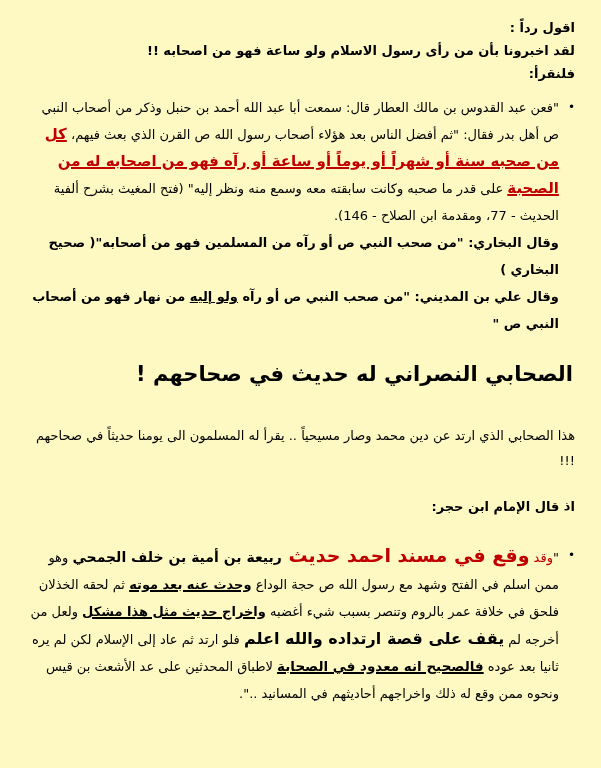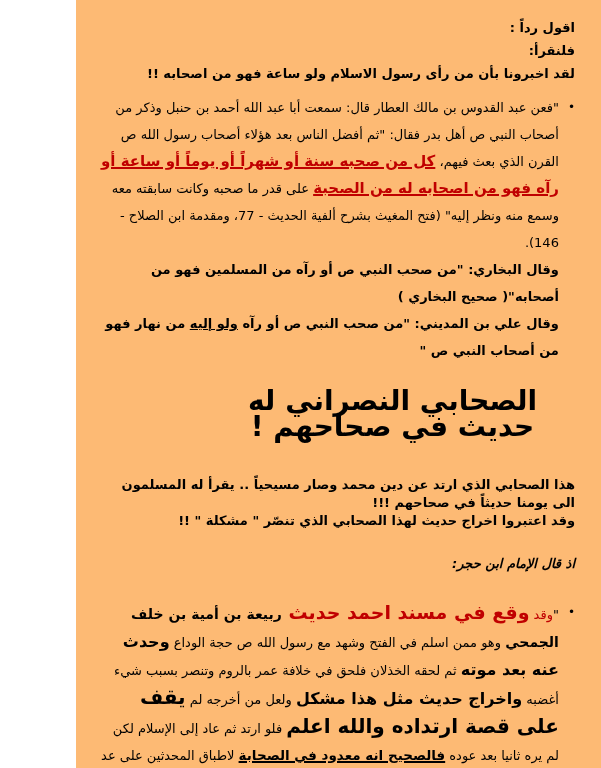--- a/index.html
+++ b/index.html
@@ -2,24 +2,24 @@
 <html lang="ar" dir="rtl"><head>
 <meta charset="utf-8">
 <style>
   html, body {
     margin: 0;
     padding: 0;
     background: #ffffff;
   }
   .page {
     position: relative;
-    width: 525px;
+    width: 601px;
     height: 768px;
     box-sizing: border-box;
-    background: #fdba74;
+    background: #fef9c3;
     color: #000000;
     direction: rtl;
     text-align: right;
     font-family: "DejaVu Sans", sans-serif;
     font-size: 13px;
     padding: 16px 26px 10px 24px;
     overflow: hidden;
   }
   .intro {
     font-weight: bold;
@@ -50,83 +50,82 @@
     text-decoration-thickness: 1.5px;
   }
   .bold { font-weight: bold; }
   .underline { text-decoration: underline; }
   .conclusion {
     line-height: 23px;
     margin: 0 0 30px 0;
   }
   .heading {
     font-weight: bold;
-    font-size: 28px;
+    font-size: 21px;
     line-height: 26px;
     text-align: center;
     padding-left: 110px;
     margin: 0 0 36px 0;
   }
   .commentary {
-    font-weight: bold;
-    line-height: 18px;
+    font-weight: normal;
+    line-height: 25px;
     margin: 0 0 22px 0;
   }
   .lead-in {
     font-weight: bold;
     line-height: 23px;
     margin: 0 0 24px 0;
-    font-style: italic;
   }
   .q2-red { color: #c00000; }
   .q2-red-bold {
     color: #c00000;
     font-weight: bold;
     font-size: 19px;
   }
   .q2-name { font-weight: bold; font-size: 14px; }
   .q2-big-underline {
     font-weight: bold;
-    font-size: 16px;
+    font-size: 13px;
+    text-decoration: underline;
     text-decoration-thickness: 2px;
   }
-  .q2-bold { font-weight: bold; font-size: 20px; }
+  .q2-bold { font-weight: bold; font-size: 16px; }
   .q2-bold-underline {
     font-weight: bold;
     font-size: 13.5px;
     text-decoration: underline;
     text-decoration-thickness: 1.5px;
   }
 </style>
 </head>
 <body>
 
 <div class="page">
 
   <div class="intro">
     <div>اقول رداً :</div>
+    <div>لقد اخبرونا بأن من رأى رسول الاسلام ولو ساعة فهو من اصحابه !!</div>
     <div>فلنقرأ:</div>
-    <div>لقد اخبرونا بأن من رأى رسول الاسلام ولو ساعة فهو من اصحابه !!</div>
   </div>
 
   <div class="bullet-row">
     <span class="bullet-marker">•</span>
     <div class="bullet-body">
       <p><span>"فعن عبد القدوس بن مالك العطار قال: سمعت أبا عبد الله أحمد بن حنبل وذكر من أصحاب النبي ص أهل بدر فقال: "ثم أفضل الناس بعد هؤلاء أصحاب رسول الله ص القرن الذي بعث فيهم، </span><span class="red-big-underline">كل من صحبه سنة أو شهراً أو يوماً أو ساعة أو رآه فهو من اصحابه له من الصحبة</span><span> على قدر ما صحبه وكانت سابقته معه وسمع منه ونظر إليه" (فتح المغيث بشرح ألفية الحديث - 77، ومقدمة ابن الصلاح - 146).</span></p>
       <p class="bold">وقال البخاري: "من صحب النبي ص أو رآه من المسلمين فهو من أصحابه"( صحيح البخاري )</p>
       <p class="bold"><span>وقال علي بن المديني: "من صحب النبي ص أو رآه </span><span class="underline">ولو إليه</span><span> من نهار فهو من أصحاب النبي ص "</span></p>
     </div>
   </div>
 
 
   <h1 class="heading">الصحابي النصراني له حديث في صحاحهم !</h1>
 
   <div class="commentary">
     <div>هذا الصحابي الذي ارتد عن دين محمد وصار مسيحياً .. يقرأ له المسلمون الى يومنا حديثاً في صحاحهم !!!</div>
-    <div>وقد اعتبروا اخراج حديث لهذا الصحابي الذي تنصّر " مشكلة " !!</div>
   </div>
 
   <p class="lead-in">اذ قال الإمام ابن حجر:</p>
 
   <div class="bullet-row">
     <span class="bullet-marker">•</span>
     <div class="bullet-body">
       <p><span>"</span><span class="q2-red">وقد </span><span class="q2-red-bold">وقع في مسند احمد حديث </span><span class="q2-name">ربيعة بن أمية بن خلف الجمحي</span><span> وهو ممن اسلم في الفتح وشهد مع رسول الله ص حجة الوداع </span><span class="q2-big-underline">وحدث عنه بعد موته</span><span> ثم لحقه الخذلان فلحق في خلافة عمر بالروم وتنصر بسبب شيء أغضبه </span><span class="q2-big-underline">واخراج حديث مثل هذا مشكل</span><span> ولعل من أخرجه لم </span><span class="q2-bold">يقف على قصة ارتداده والله اعلم</span><span> فلو ارتد ثم عاد إلى الإسلام لكن لم يره ثانيا بعد عوده </span><span class="q2-bold-underline">فالصحيح انه معدود في الصحابة</span><span> لاطباق المحدثين على عد الأشعث بن قيس ونحوه ممن وقع له ذلك واخراجهم أحاديثهم في المسانيد ..".</span></p>
 
     </div>

